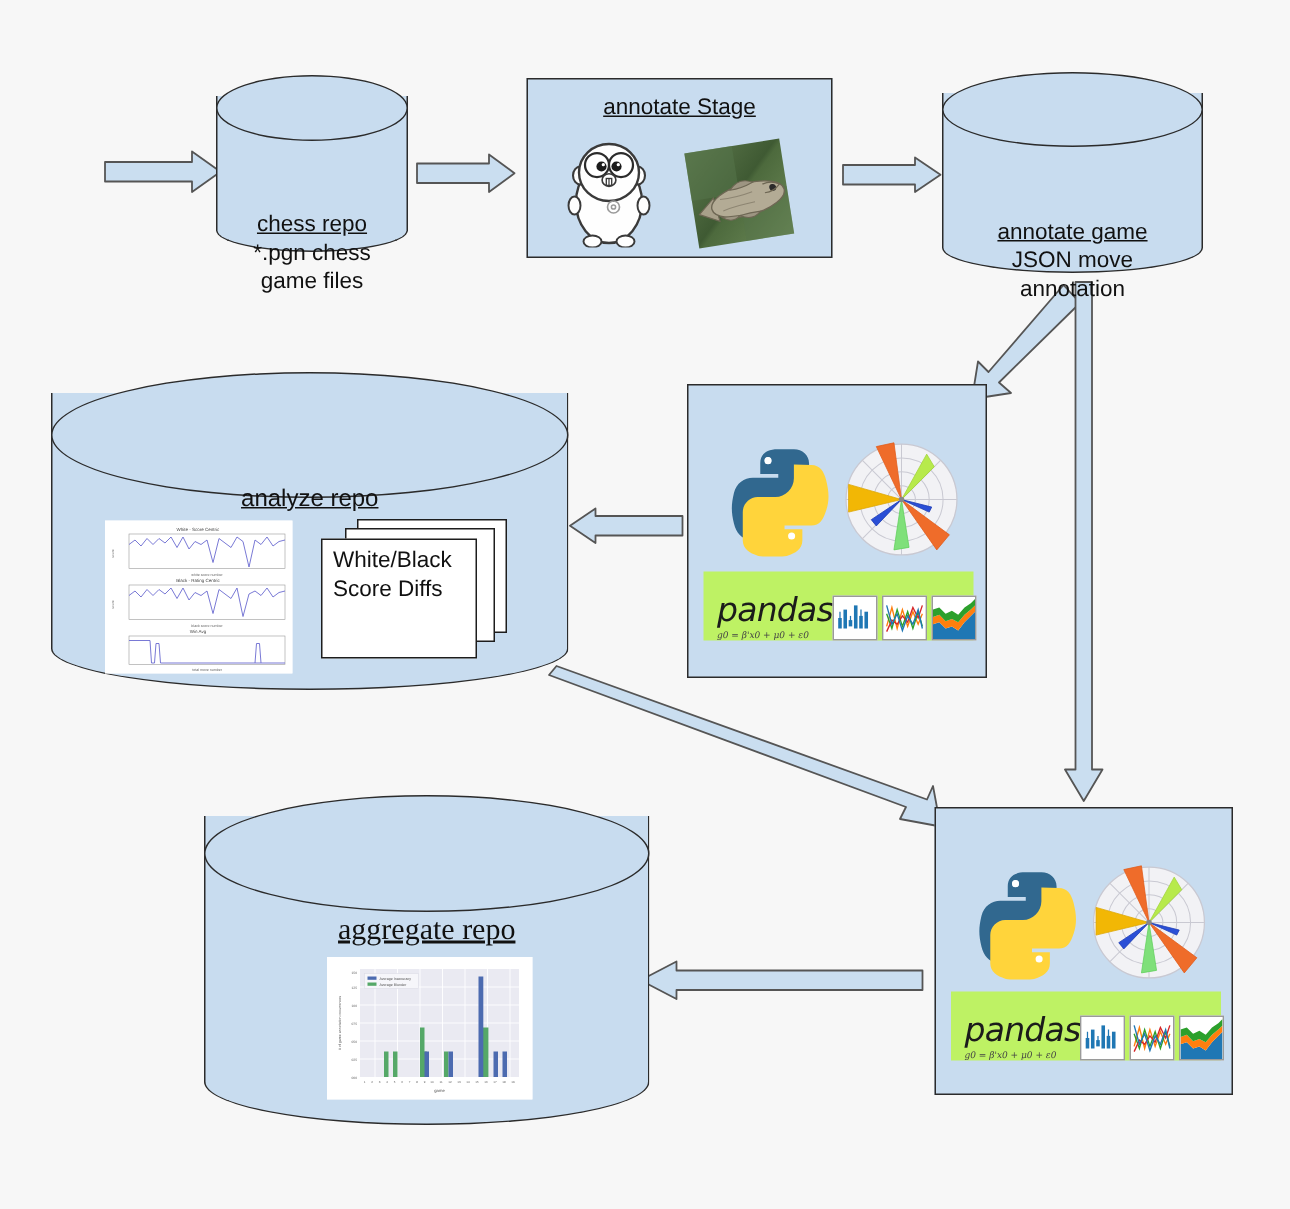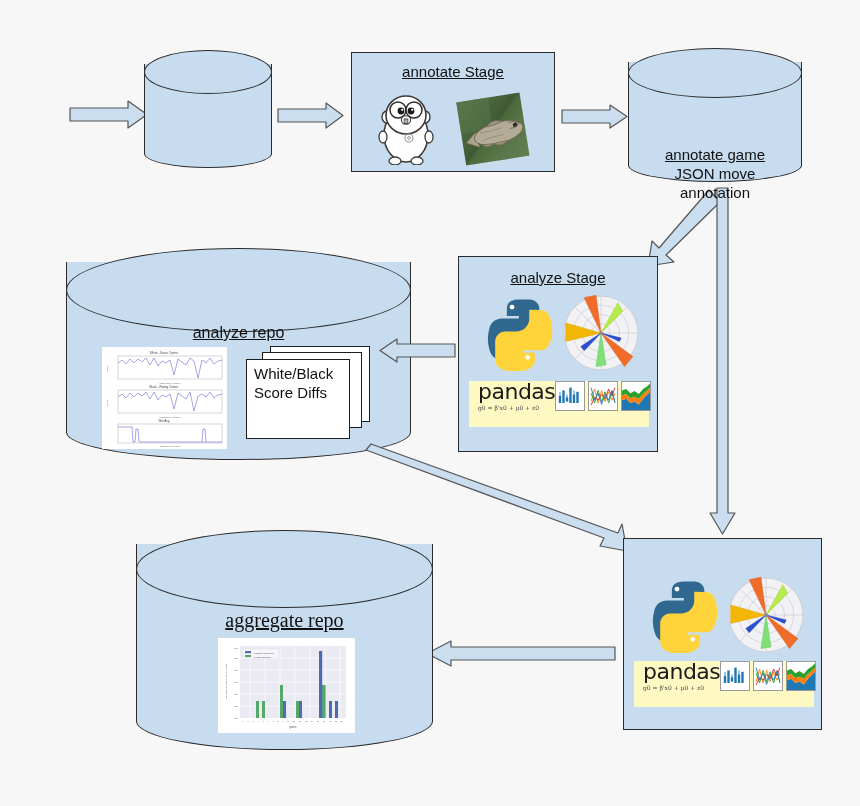--- a/index.html
+++ b/index.html
@@ -52,22 +52,22 @@
   .arrow svg { display:block; overflow:visible; }
 
   
   .pylogo svg { display:block; }
 
   
   .polar { position:absolute; }
 
   
   .pandas-strip {
-    position:absolute; background:#fef9c3; display:flex;
-    align-items:flex-start; justify-content:space-between;
+    position:absolute; background:#bef264; display:flex;
+    align-items:flex-end; justify-content:space-between;font-style:italic;
   }
   .pandas-word {
     font-family:"DejaVu Sans", sans-serif;
     color:#1b1b1b; letter-spacing:-0.5px; line-height:1;
   }
   .pandas-sub { color:#444; font-family:"DejaVu Serif", serif; line-height:1; }
   .thumb { background:#fff; border:1px solid #9a9a9a; }
 
   
   .docstack { position:absolute; }
@@ -92,20 +92,25 @@
 
   <div class="arrow" style="left:70px; top:100px; width:78px; height:30px;">
     <svg width="78" height="30" viewBox="0 0 78 30">
       <path d="M0,8 L58,8 L58,1 L77,14.5 L58,28 L58,21 L0,21 Z" fill="#cadef0" stroke="#555" stroke-width="1.2" stroke-linejoin="round"></path>
     </svg>
   </div>
 
   <div class="cyl" style="left:144px; top:50px; width:128px; height:118px;">
     <div class="body"></div>
     <div class="top" style="height:44px;"></div>
+    <div class="label" style="top:90px; font-size:15px;">
+      <span class="u">chess repo</span>
+      <span>*.pgn chess</span><br>
+      <span>game files</span>
+    </div>
   </div>
 
   <div class="arrow" style="left:278px; top:102px; width:66px; height:28px;">
     <svg width="66" height="28" viewBox="0 0 66 28">
       <path d="M0,7 L48,7 L48,1 L65,13.5 L48,26 L48,20 L0,20 Z" fill="#cadef0" stroke="#555" stroke-width="1.2" stroke-linejoin="round"></path>
     </svg>
   </div>
 
   <div class="stagebox" style="left:351px; top:52px; width:204px; height:120px;">
     <div class="title" style="top:10px; font-size:15px;">annotate Stage</div>
@@ -193,21 +198,21 @@
       <path d="M73,2 L84,14 L30,67 L38,74 L12,78 L16,53 L23,60 Z" fill="#cadef0" stroke="#555" stroke-width="1.2" stroke-linejoin="round"></path>
     </svg>
   </div>
 
   <div class="arrow" style="left:708px; top:188px; width:30px; height:348px;">
     <svg width="30" height="348" viewBox="0 0 30 348">
       <path d="M9,0 L20,0 L20,325 L27,325 L14.5,346 L2,325 L9,325 Z" fill="#cadef0" stroke="#555" stroke-width="1.2" stroke-linejoin="round"></path>
     </svg>
   </div>
 
-  <div class="cyl" style="left:34px; top:248px; width:345px; height:212px;margin-left:32px;">
+  <div class="cyl" style="left:34px; top:248px; width:345px; height:212px;">
     <div class="body"></div>
     <div class="top" style="height:84px;"></div>
     <div class="label" style="top:75px; font-size:16px;">
       <span class="u">analyze repo</span>
     </div>
 
     <div class="minipanel" style="left:36px; top:99px; width:125px; height:102px;">
       <svg width="125" height="102" viewBox="0 0 125 102">
         <rect x="0" y="0" width="125" height="102" fill="#ffffff"></rect>
 
@@ -249,21 +254,20 @@
     </div>
   </div>
 
   <div class="arrow" style="left:379px; top:338px; width:76px; height:26px;">
     <svg width="76" height="26" viewBox="0 0 76 26">
       <path d="M76,6 L18,6 L18,1 L1,12.5 L18,24 L18,19 L76,19 Z" fill="#cadef0" stroke="#555" stroke-width="1.2" stroke-linejoin="round"></path>
     </svg>
   </div>
 
   <div class="stagebox" style="left:458px; top:256px; width:200px; height:196px;">
-    <div class="title" style="top:12px; font-size:15px;">analyze Stage</div>
 
     <div class="pylogo" style="position:absolute; left:22px; top:38px; width:76px; height:76px;">
       <svg width="76" height="76" viewBox="0 0 100 100">
         <path d="M49.3,6 C39,6 34,10.6 34,18.3 v9.3 h15.8 v3.3 H27.5 c-7.6,0 -14.5,4.6 -16.6,13.4 c-2.4,10 -2.5,16.3 0,26.8 C12.8,79 17.5,85 25.1,85 h6.4 V72.4 c0-8.7,7.5-16.3,16.3-16.3 h15.8 c7.3,0,13.2-6,13.2-13.4 V18.3 C76.8,11.2,70.9,6,63.6,6 Z M40.8,12.8 c1.6,0,3,1.4,3,3.1 c0,1.7-1.3,3-3,3 c-1.7,0-3-1.4-3-3 C37.8,14.2,39.1,12.8,40.8,12.8 Z" fill="#31688f"></path>
         <path d="M79.3,31.6 V43.8 c0,9.1-7.7,16.7-16.3,16.7 H47.2 c-7.2,0-13.2,6.2-13.2,13.4 v25.1 c0,7.1,6.2,11.3,13.2,13.4 l0,0 c8.4,2.5,16.4,2.9,26.4,0 c6.7-1.9,13.2-5.8,13.2-13.4 v-10 H71 v-3.3 h23.7 c7.6,0,10.5-5.4,13.2-13.4 c2.8-8.3,2.7-16.2,0-26.8 c-1.9-7.6-5.5-13.4-13.2-13.4 Z" transform="translate(-15,-12) scale(0.99)" fill="#ffd43b"></path>
         <circle cx="61.5" cy="82" r="3.1" fill="#ffffff"></circle>
         <circle cx="40.8" cy="15.9" r="3.1" fill="#ffffff"></circle>
       </svg>
     </div>
 

